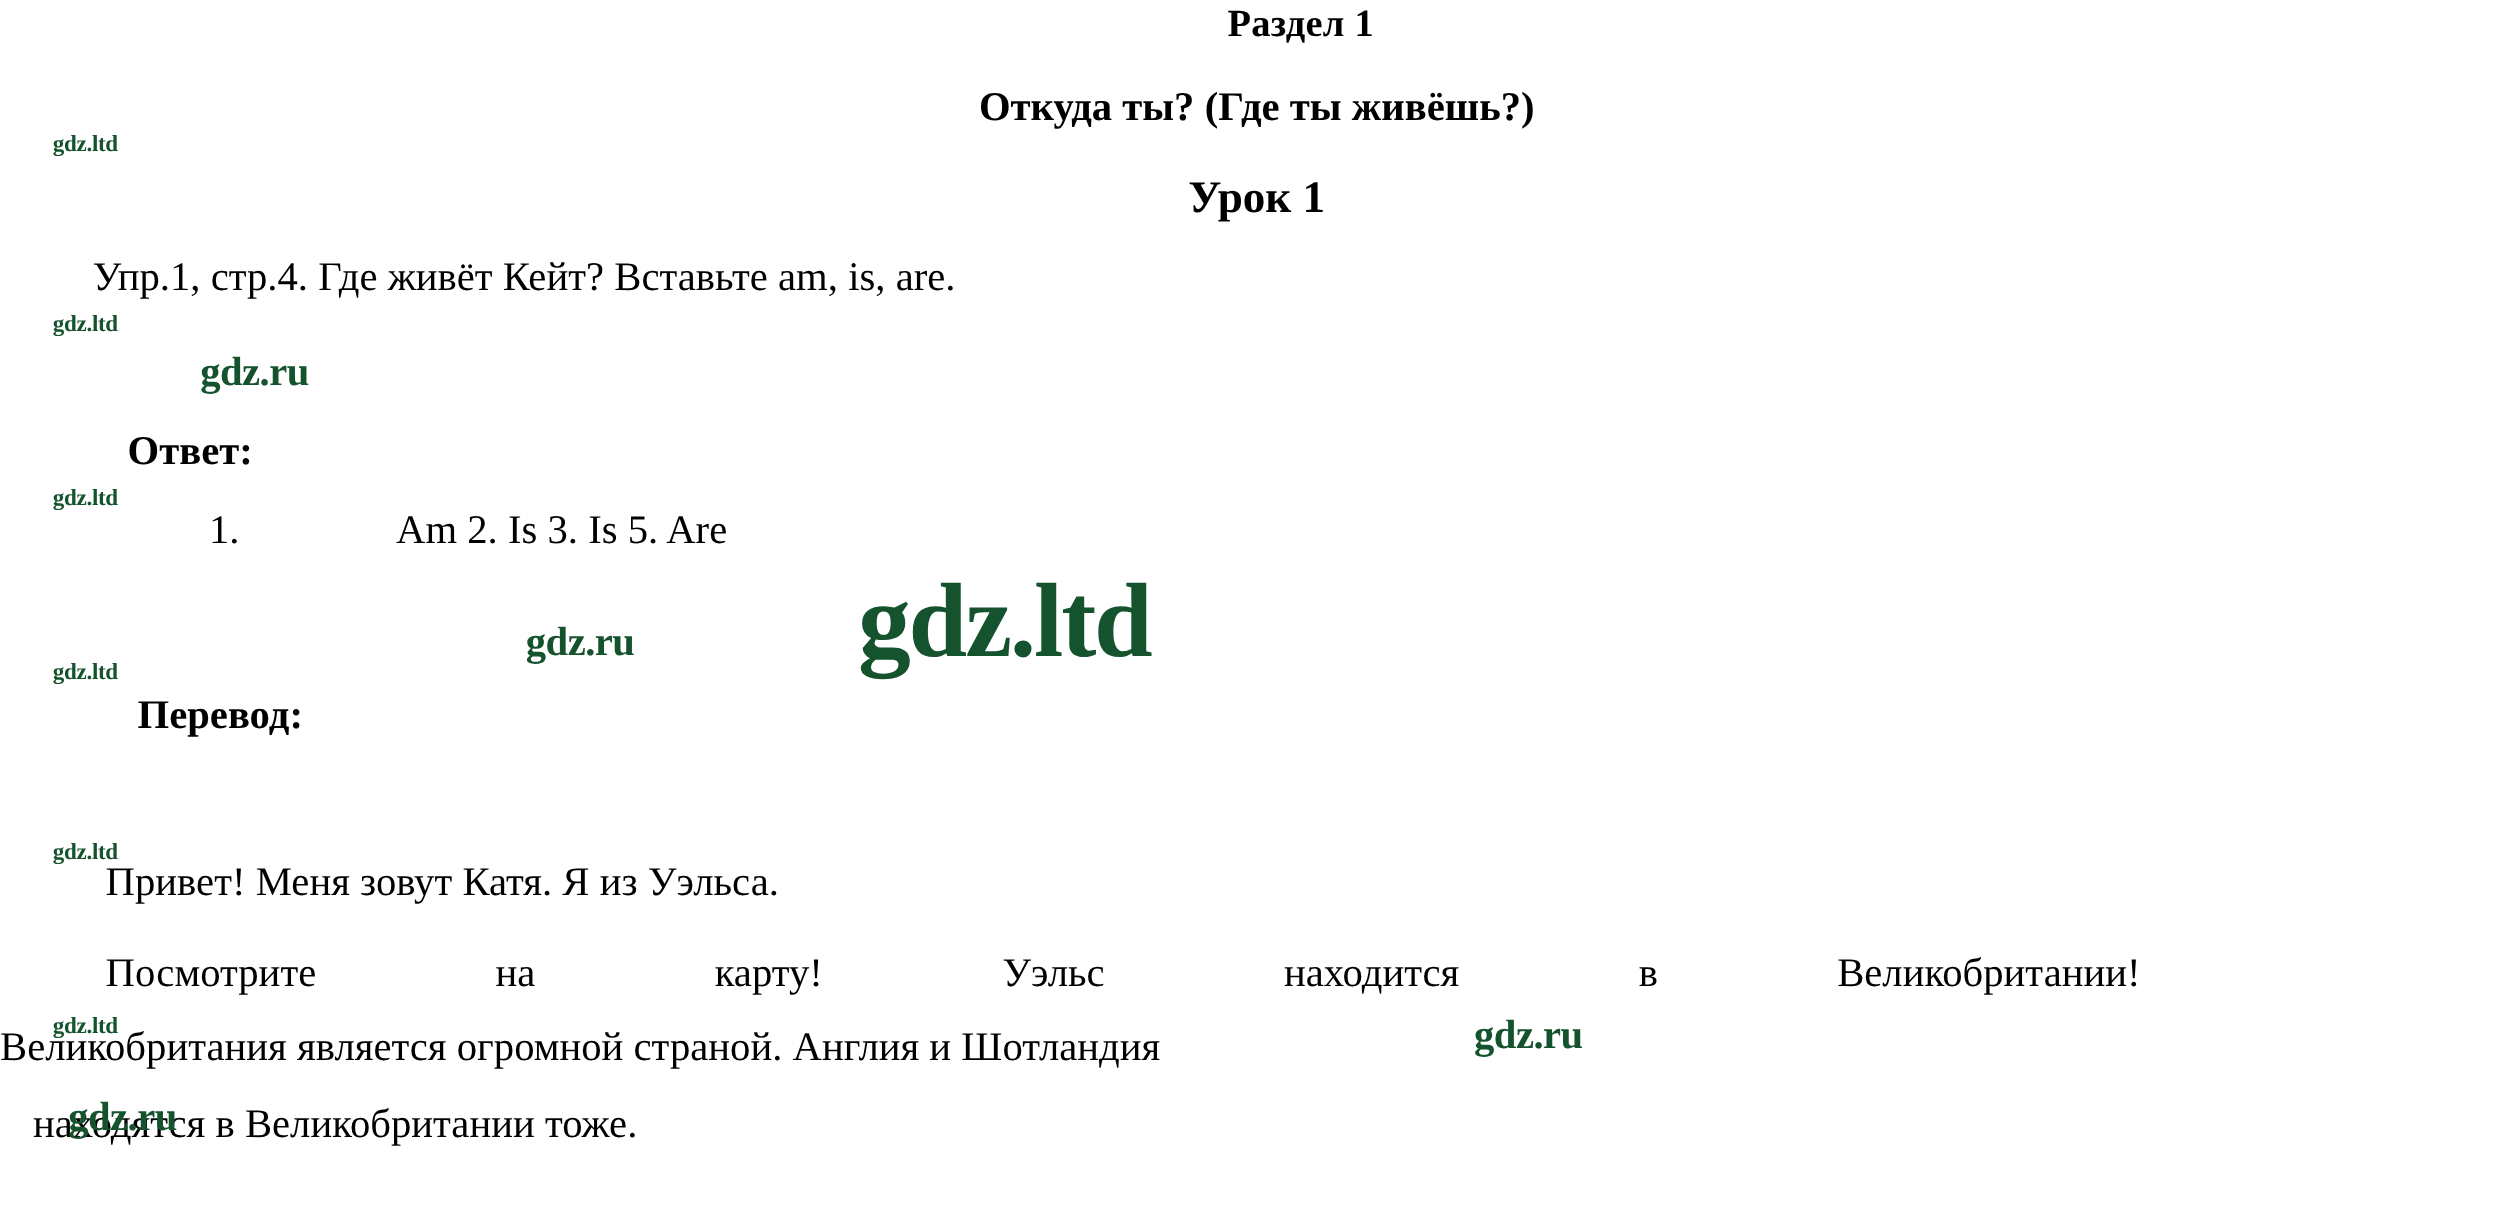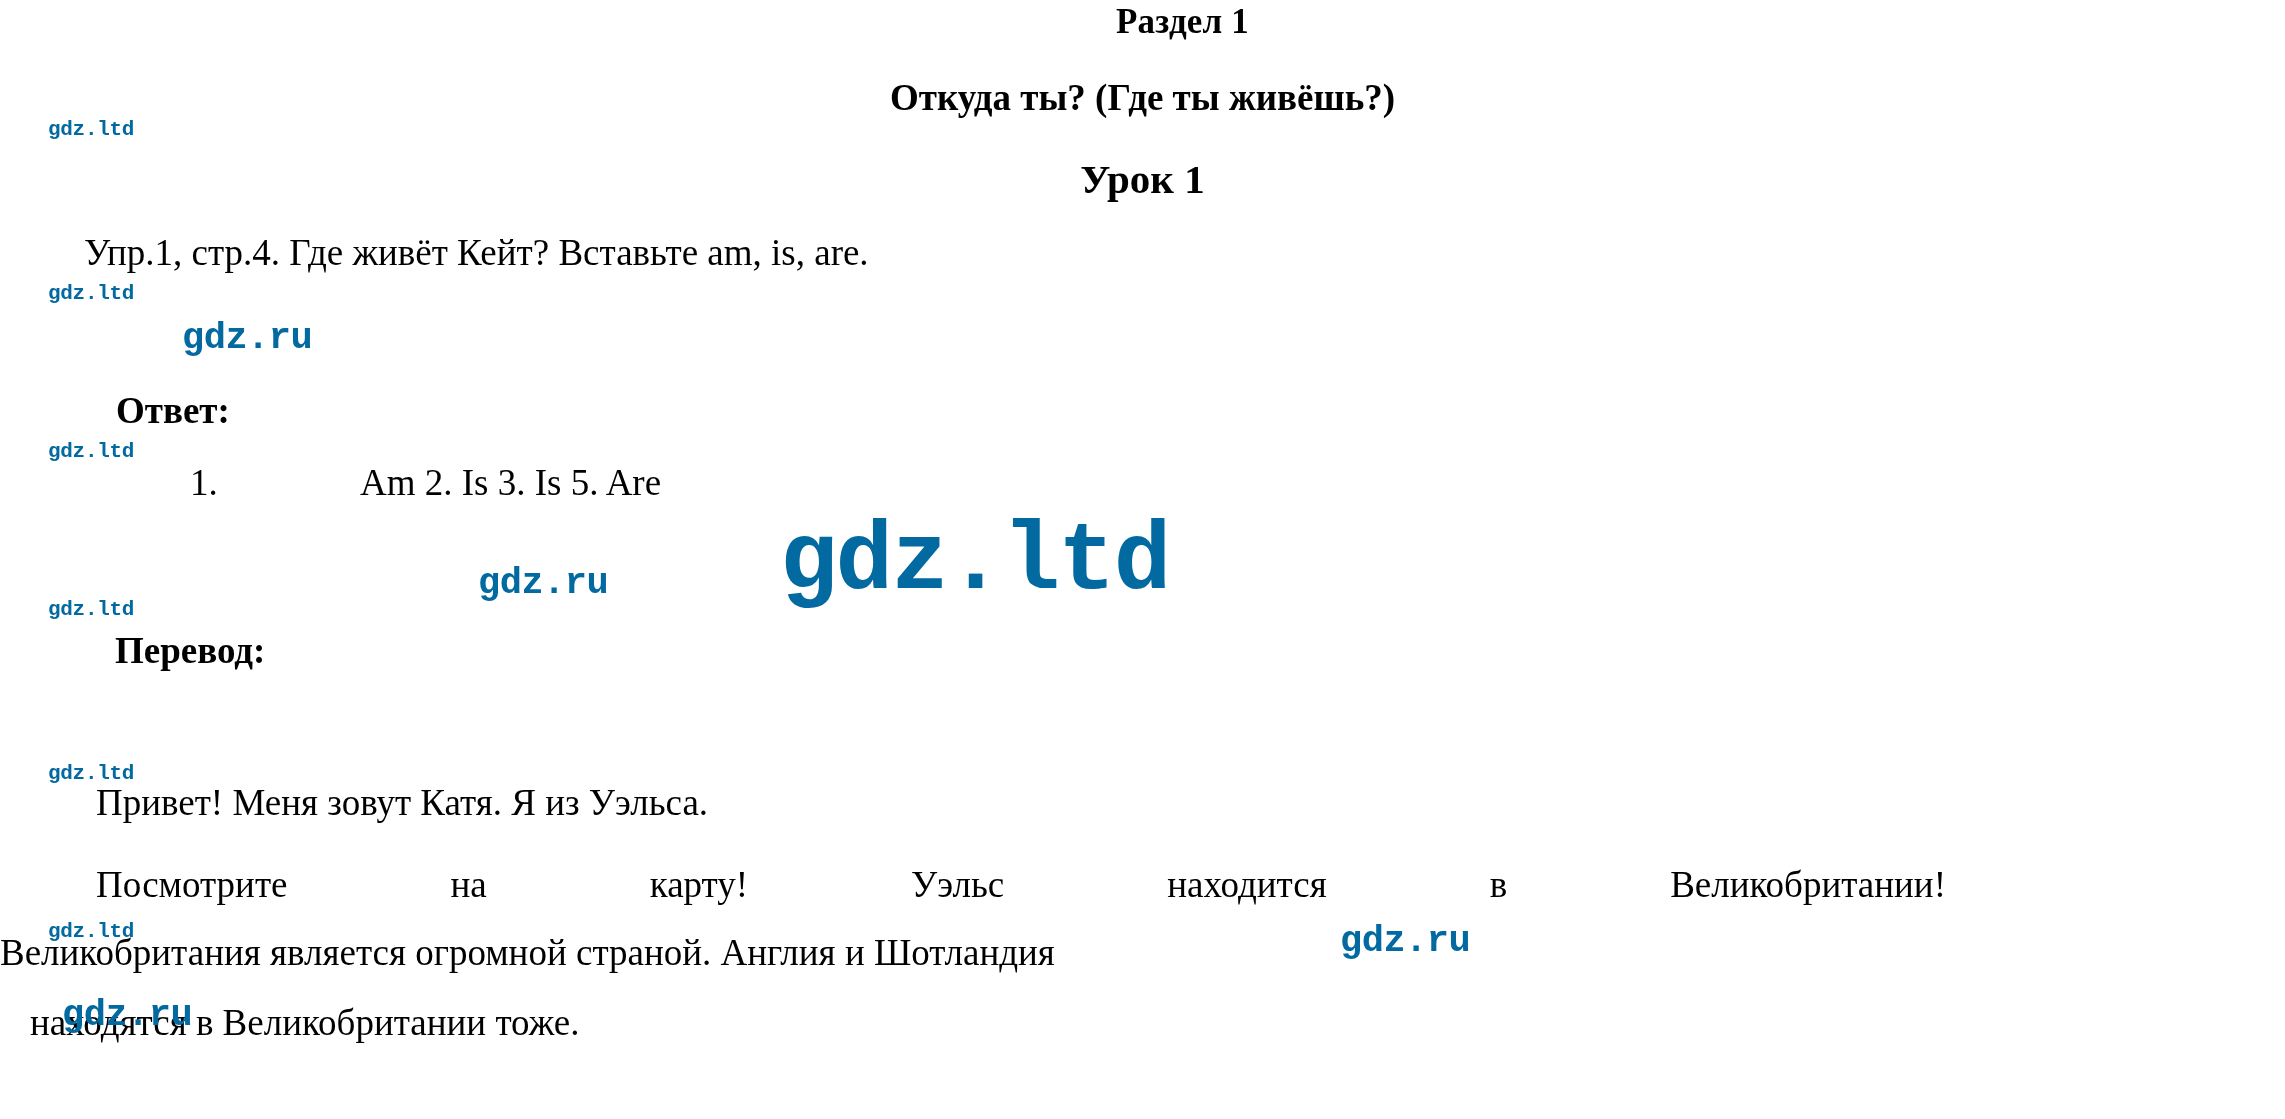--- a/index.html
+++ b/index.html
@@ -73,21 +73,21 @@
     left: 190px;
     top: 460px;
     width: 1400px;
   }
   #answer-body .num {
     display: inline-block;
     width: 170px;
   }
 
   #translation-label {
-    left: 115px;
+    left: 125px;
     top: 628px;
     font-weight: bold;
     font-size: 37px;
   }
 
   #trans-p1 {
     left: 96px;
     top: 780px;
     width: 1850px;
   }
@@ -111,23 +111,23 @@
   }
   #trans-p4 {
     left: 30px;
     top: 1000px;
     width: 1900px;
   }
 
   
   .wm {
     position: absolute;
-    font-family: Liberation Mono, monospace;
-    font-weight: bold;
-    color: #0369a1;
+    font-family: Liberation Serif, serif;
+    font-weight: bold;
+    color: #14532d;
     user-select: none;
   }
   .wm-small {
     font-size: 21px;
     letter-spacing: -0.3px;
   }
   .wm-mid {
     font-size: 37px;
     letter-spacing: -0.5px;
     margin-top: 12px;

